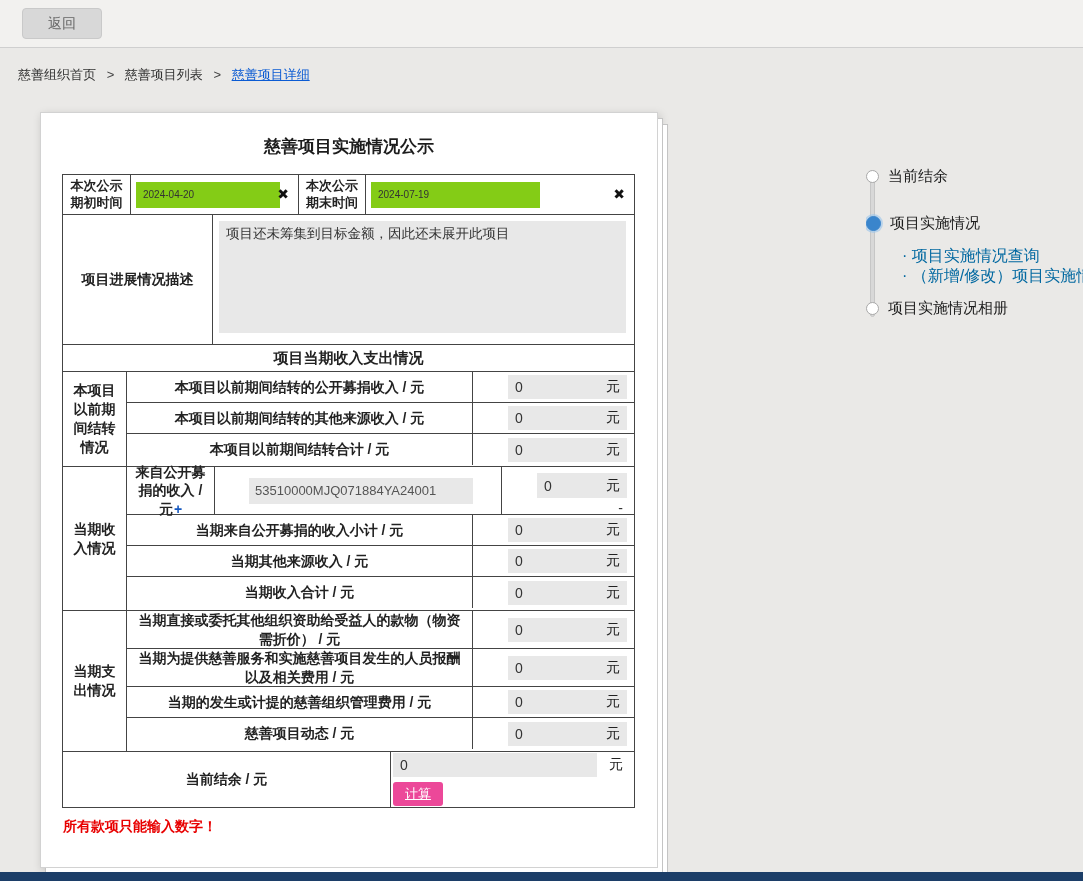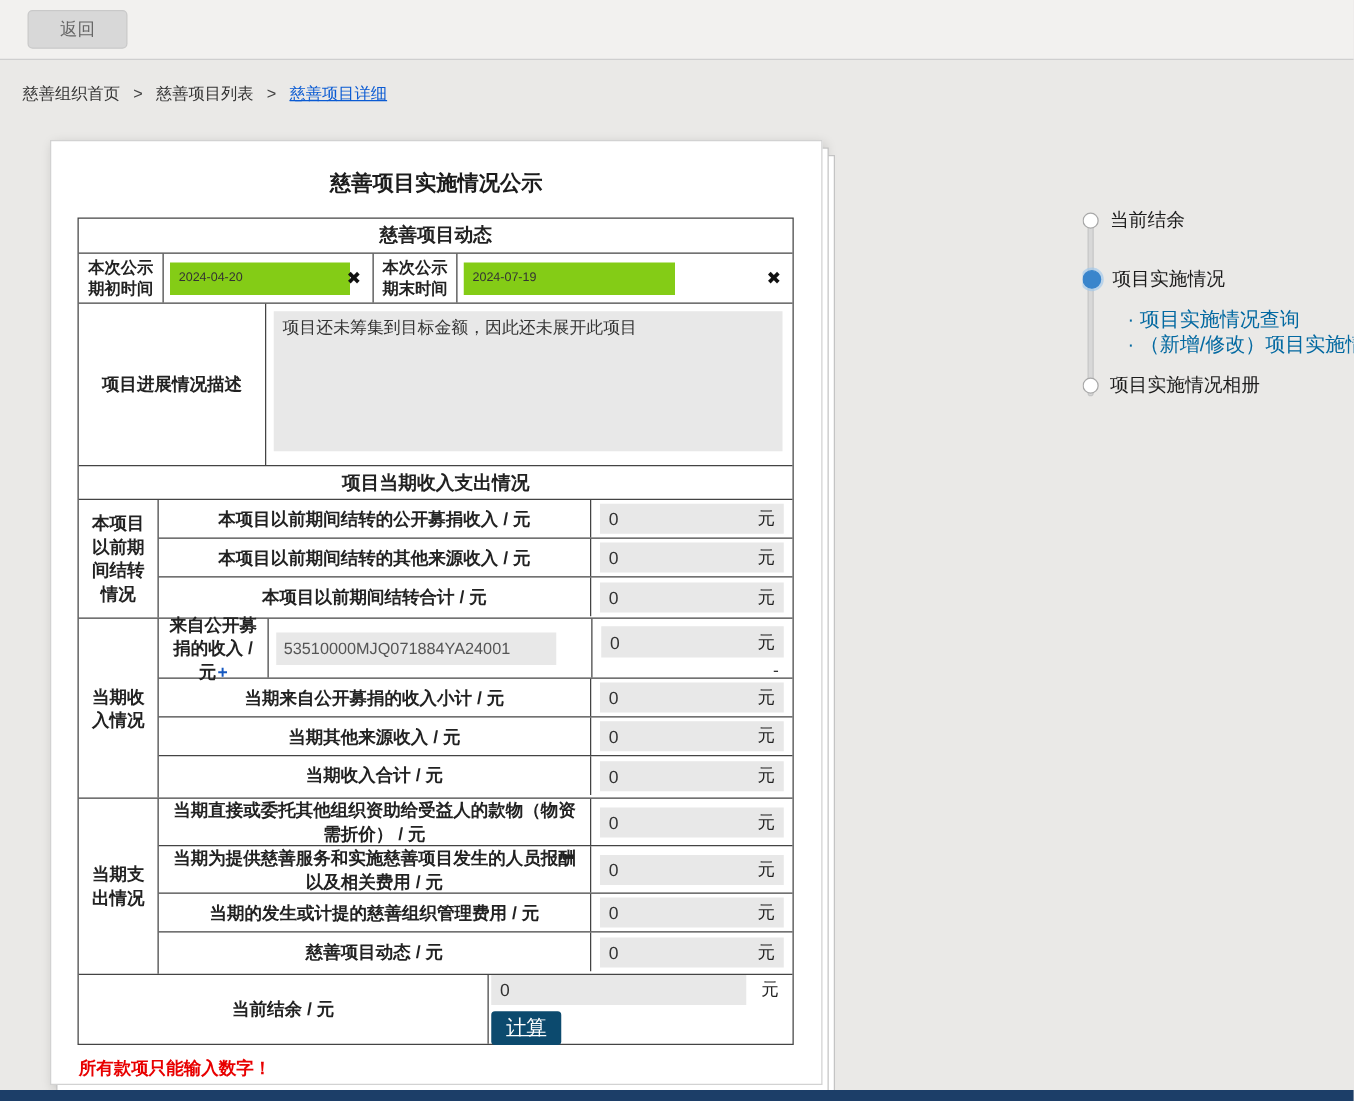--- a/index.html
+++ b/index.html
@@ -55,42 +55,42 @@
   .prog-lbl { width:150px; }
   .ta-cell { flex:1; padding:6px 8px 14px 6px; align-items:flex-start; }
   .ta-cell textarea {
     width:100%; height:112px; background:#e8e8e8; border:none; outline:none; resize:none;
     font-size:13.5px; font-family:inherit; color:#333; padding:4px 7px; box-sizing:border-box;
   }
   
   .glabel { width:64px; border-right:1px solid #444; font-weight:bold; display:flex; align-items:center;
     justify-content:center; text-align:center; padding:0 5px; line-height:1.35; box-sizing:border-box; }
   .gbody { flex:1; display:flex; flex-direction:column; min-width:0; }
-  .srow { display:flex; border-bottom:1px solid #444; box-sizing:border-box; }
+  .srow { display:flex; border-bottom:1px solid #444; box-sizing:border-box;gap:28px; }
   .gbody .srow:last-child { border-bottom:none; }
   .sr31 { height:31px; } .sr38 { height:38px; } .sr48 { height:48px; }
   .slabel { width:346px; padding:0 6px; }
   .plabel { width:88px; padding:2px 4px; }
   .plus { color:#1558c0; font-weight:bold; cursor:pointer; margin-left:1px; }
   .code-cell { width:259px; justify-content:flex-start; padding-left:6px; }
   .code-input { width:212px; height:26px; background:#e8e8e8; border:none; outline:none; font-size:13px; color:#555; padding:0 6px; font-family:inherit; }
   .amt-cell { flex:1; }
   .amt { flex:1; display:flex; align-items:center; background:#e8e8e8; height:24px; margin:0 7px; padding:0 7px; min-width:0; }
   .amt input { flex:1; min-width:0; border:none; background:transparent; outline:none; font-size:14px; color:#333; font-family:inherit; padding:0; }
   .amt .unit { font-size:14px; color:#222; }
   .pubamt { flex-direction:column; align-items:stretch; justify-content:flex-start; padding-top:6px; }
   .pubamt .minus { align-self:flex-end; margin:4px 11px 0 0; font-size:14px; color:#333; line-height:12px; cursor:pointer; }
   
   .bal-lbl { width:328px; }
   .bal-cell { flex:1; flex-direction:column; align-items:flex-start; justify-content:center; padding-left:2px; }
   .bal-line { display:flex; align-items:center; }
   .bal-input { width:190px; height:24px; background:#e8e8e8; border:none; outline:none; padding:0 7px; font-size:14px; color:#333; font-family:inherit; }
   .bal-line .unit { margin-left:12px; font-size:14px; }
-  .calc-btn { margin-top:5px; background:#0c4a6e; color:#fff; border:none; border-radius:3px;
-    font-size:16px; padding:3px 12px; cursor:pointer; font-family:inherit;text-decoration:underline; }
+  .calc-btn { margin-top:5px; background:#ec4899; color:#fff; border:none; border-radius:3px;
+    font-size:13px; padding:3px 12px; cursor:pointer; font-family:inherit;text-decoration:underline; }
   .warning { margin:10px 0 0 22px; color:#e80000; font-size:14px; font-weight:bold; }
   
   .stepper { position:absolute; left:866px; top:167px; width:217px; height:172px; overflow:hidden; }
   .track { position:absolute; left:4px; top:10px; width:5px; height:140px; background:#d8d8d8; border:1px solid #c6c6c6; border-radius:3px; box-sizing:border-box; }
   .step { position:absolute; left:0; display:flex; align-items:center; gap:9px; cursor:pointer; }
   .s0 { top:0; } .s1 { top:47px; } .s2 { top:132px; }
   .dot { width:13px; height:13px; border-radius:50%; background:#fff; border:1px solid #a8a8a8; box-sizing:border-box; flex:0 0 auto; }
   .step.active .dot { width:15px; height:15px; background:#3a85cc; border:1px solid #3a85cc; box-shadow:0 0 0 2px rgba(160,200,235,0.65); }
   .step-label { font-size:15px; color:#1c1c1c; white-space:nowrap; }
   .substep { position:absolute; left:36px; font-size:16px; color:#0369a1; white-space:nowrap; cursor:pointer; }
@@ -111,23 +111,20 @@
   <span class="crumb">慈善项目列表</span>
   <span class="crumb-sep">&gt;</span>
   <span class="crumb crumb-current">慈善项目详细</span>
 </div>
 
 <div class="card">
   <div class="card-title">慈善项目实施情况公示</div>
 
   <div class="ftable">
 
-    <div class="frow h-hdr">
-      <div class="fc hdr-cell">慈善项目动态</div>
-    </div>
 
     <div class="frow h-date">
       <div class="fc lbl date-lbl">本次公示期初时间</div>
       <div class="fc date-cell dc1">
         <input class="date-input" value="2024-04-20" style="">
         <span class="clear-x">✖</span>
       </div>
       <div class="fc lbl date-lbl2">本次公示期末时间</div>
       <div class="fc date-cell dc2">
         <input class="date-input" value="2024-07-19" style="">

